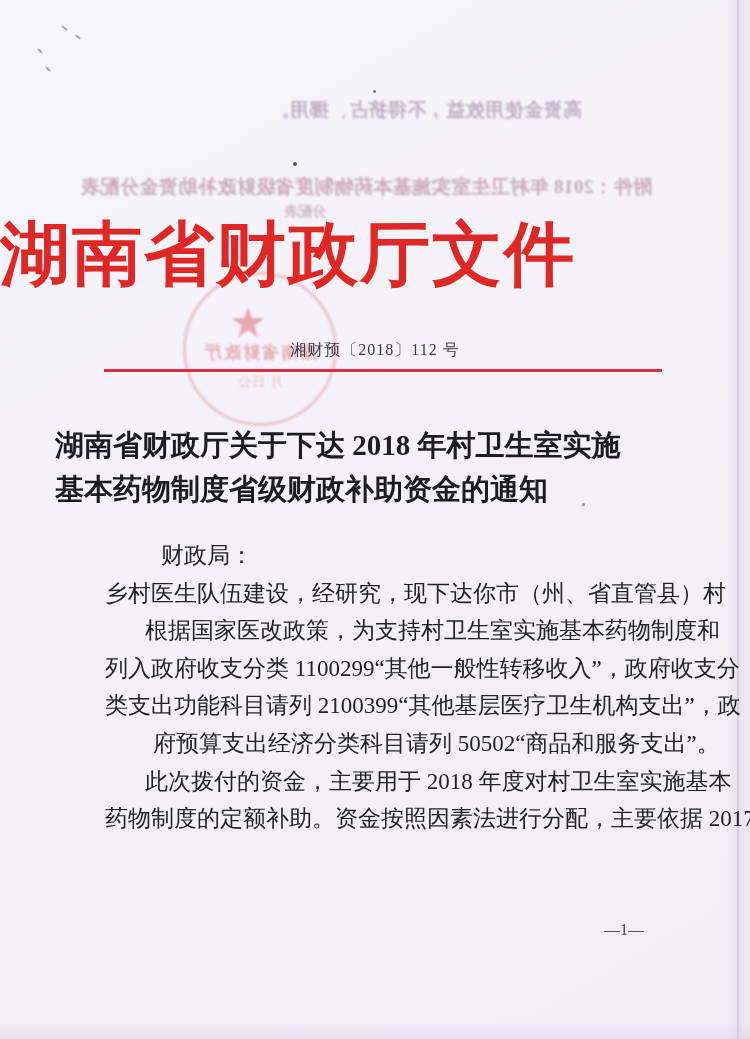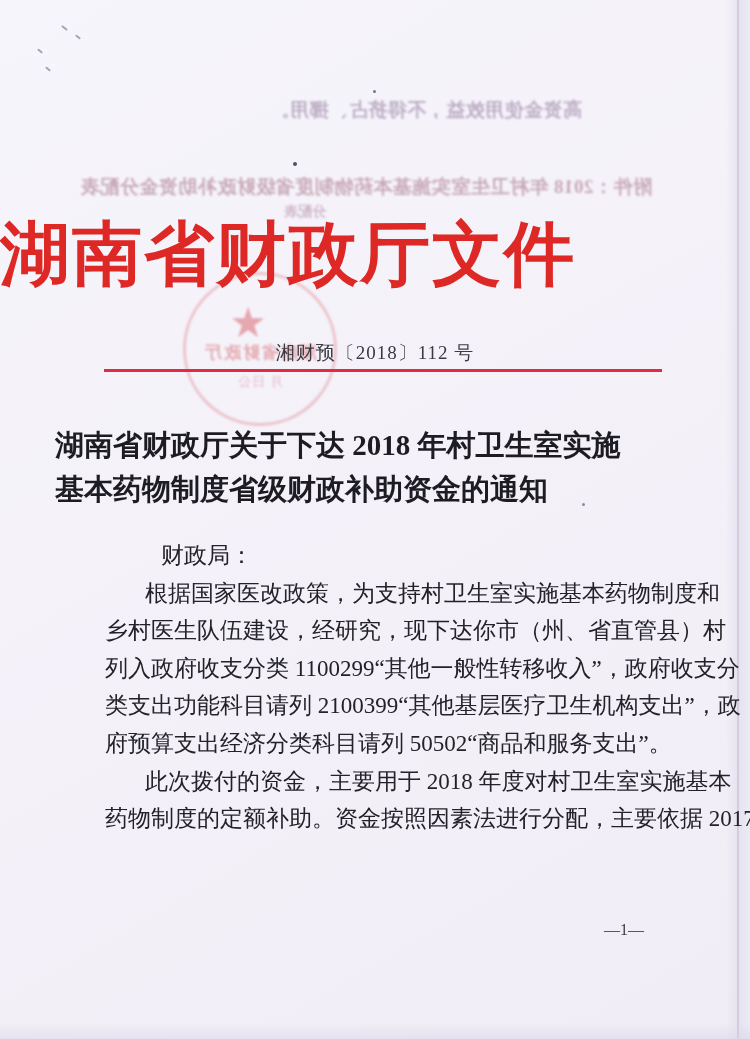--- a/index.html
+++ b/index.html
@@ -31,32 +31,32 @@
         font-size:42px;color:rgba(213,75,82,.45);font-family:"DejaVu Sans",sans-serif;}
   .seal .stext{position:absolute;left:50%;top:52%;transform:translate(-50%,-50%) scaleX(-1);
         font-size:17px;letter-spacing:2px;color:rgba(210,66,74,.42);white-space:nowrap;font-weight:bold;}
   .seal .ssub{position:absolute;left:50%;top:72%;transform:translate(-50%,-50%) scaleX(-1);
         font-size:13px;letter-spacing:1px;color:rgba(210,72,82,.34);white-space:nowrap;}
 
   
   .org-title{position:absolute;top:208px;left:0;width:100%;text-align:left;
         font-size:70px;font-weight:bold;letter-spacing:2px;white-space:nowrap;z-index:3;}
   .doc-number{position:absolute;top:340px;left:0;width:100%;text-align:center;
-        font-size:19px;color:#3a3a42;letter-spacing:1px;z-index:3;}
+        font-size:16px;color:#3a3a42;letter-spacing:1px;z-index:3;}
   .red-rule{position:absolute;top:369px;left:104px;width:558px;height:3px;z-index:3;}
 
   
   .doc-title{position:absolute;top:423px;left:55px;width:640px;
         font-size:29px;line-height:44px;font-weight:bold;color:#1c1c22;}
 
   
   .body-block{position:absolute;top:537px;left:105px;width:556px;
         font-size:23px;line-height:37.6px;color:#222228;}
   .bline{text-align:justify;text-align-last:justify;white-space:nowrap;}
-  .bline.flush{text-align:left;text-align-last:left;}
+  .bline.flush{text-align:left;text-align-last:left;margin-left:48px;}
   .salutation{text-align:left;text-align-last:left;text-indent:56px;}
   .p-first{text-indent:40px;}
 
   .page-num{position:absolute;left:604px;top:921px;font-size:16px;color:#3b3b44;white-space:nowrap;}
 </style>
 </head>
 <body>
 
 <div class="page">
 
@@ -88,22 +88,22 @@
   <div class="red-rule" style="background:#e12b45;"></div>
 
   <div class="doc-title">
     <div>湖南省财政厅关于下达 2018 年村卫生室实施</div>
     <div>基本药物制度省级财政补助资金的通知</div>
   </div>
 
   <div class="body-block">
     <div class="bline salutation">财政局：</div>
 
+    <div class="bline">乡村医生队伍建设，经研究，现下达你市（州、省直管县）村</div>
     <div class="bline p-first">根据国家医改政策，为支持村卫生室实施基本药物制度和</div>
-    <div class="bline">乡村医生队伍建设，经研究，现下达你市（州、省直管县）村</div>
     <div class="bline">列入政府收支分类 1100299“其他一般性转移收入”，政府收支分</div>
     <div class="bline">类支出功能科目请列 2100399“其他基层医疗卫生机构支出”，政</div>
     <div class="bline flush">府预算支出经济分类科目请列 50502“商品和服务支出”。</div>
 
     <div class="bline p-first">此次拨付的资金，主要用于 2018 年度对村卫生室实施基本</div>
     <div class="bline">药物制度的定额补助。资金按照因素法进行分配，主要依据 2017</div>
   </div>
 
   <div class="page-num">—1—</div>
 

